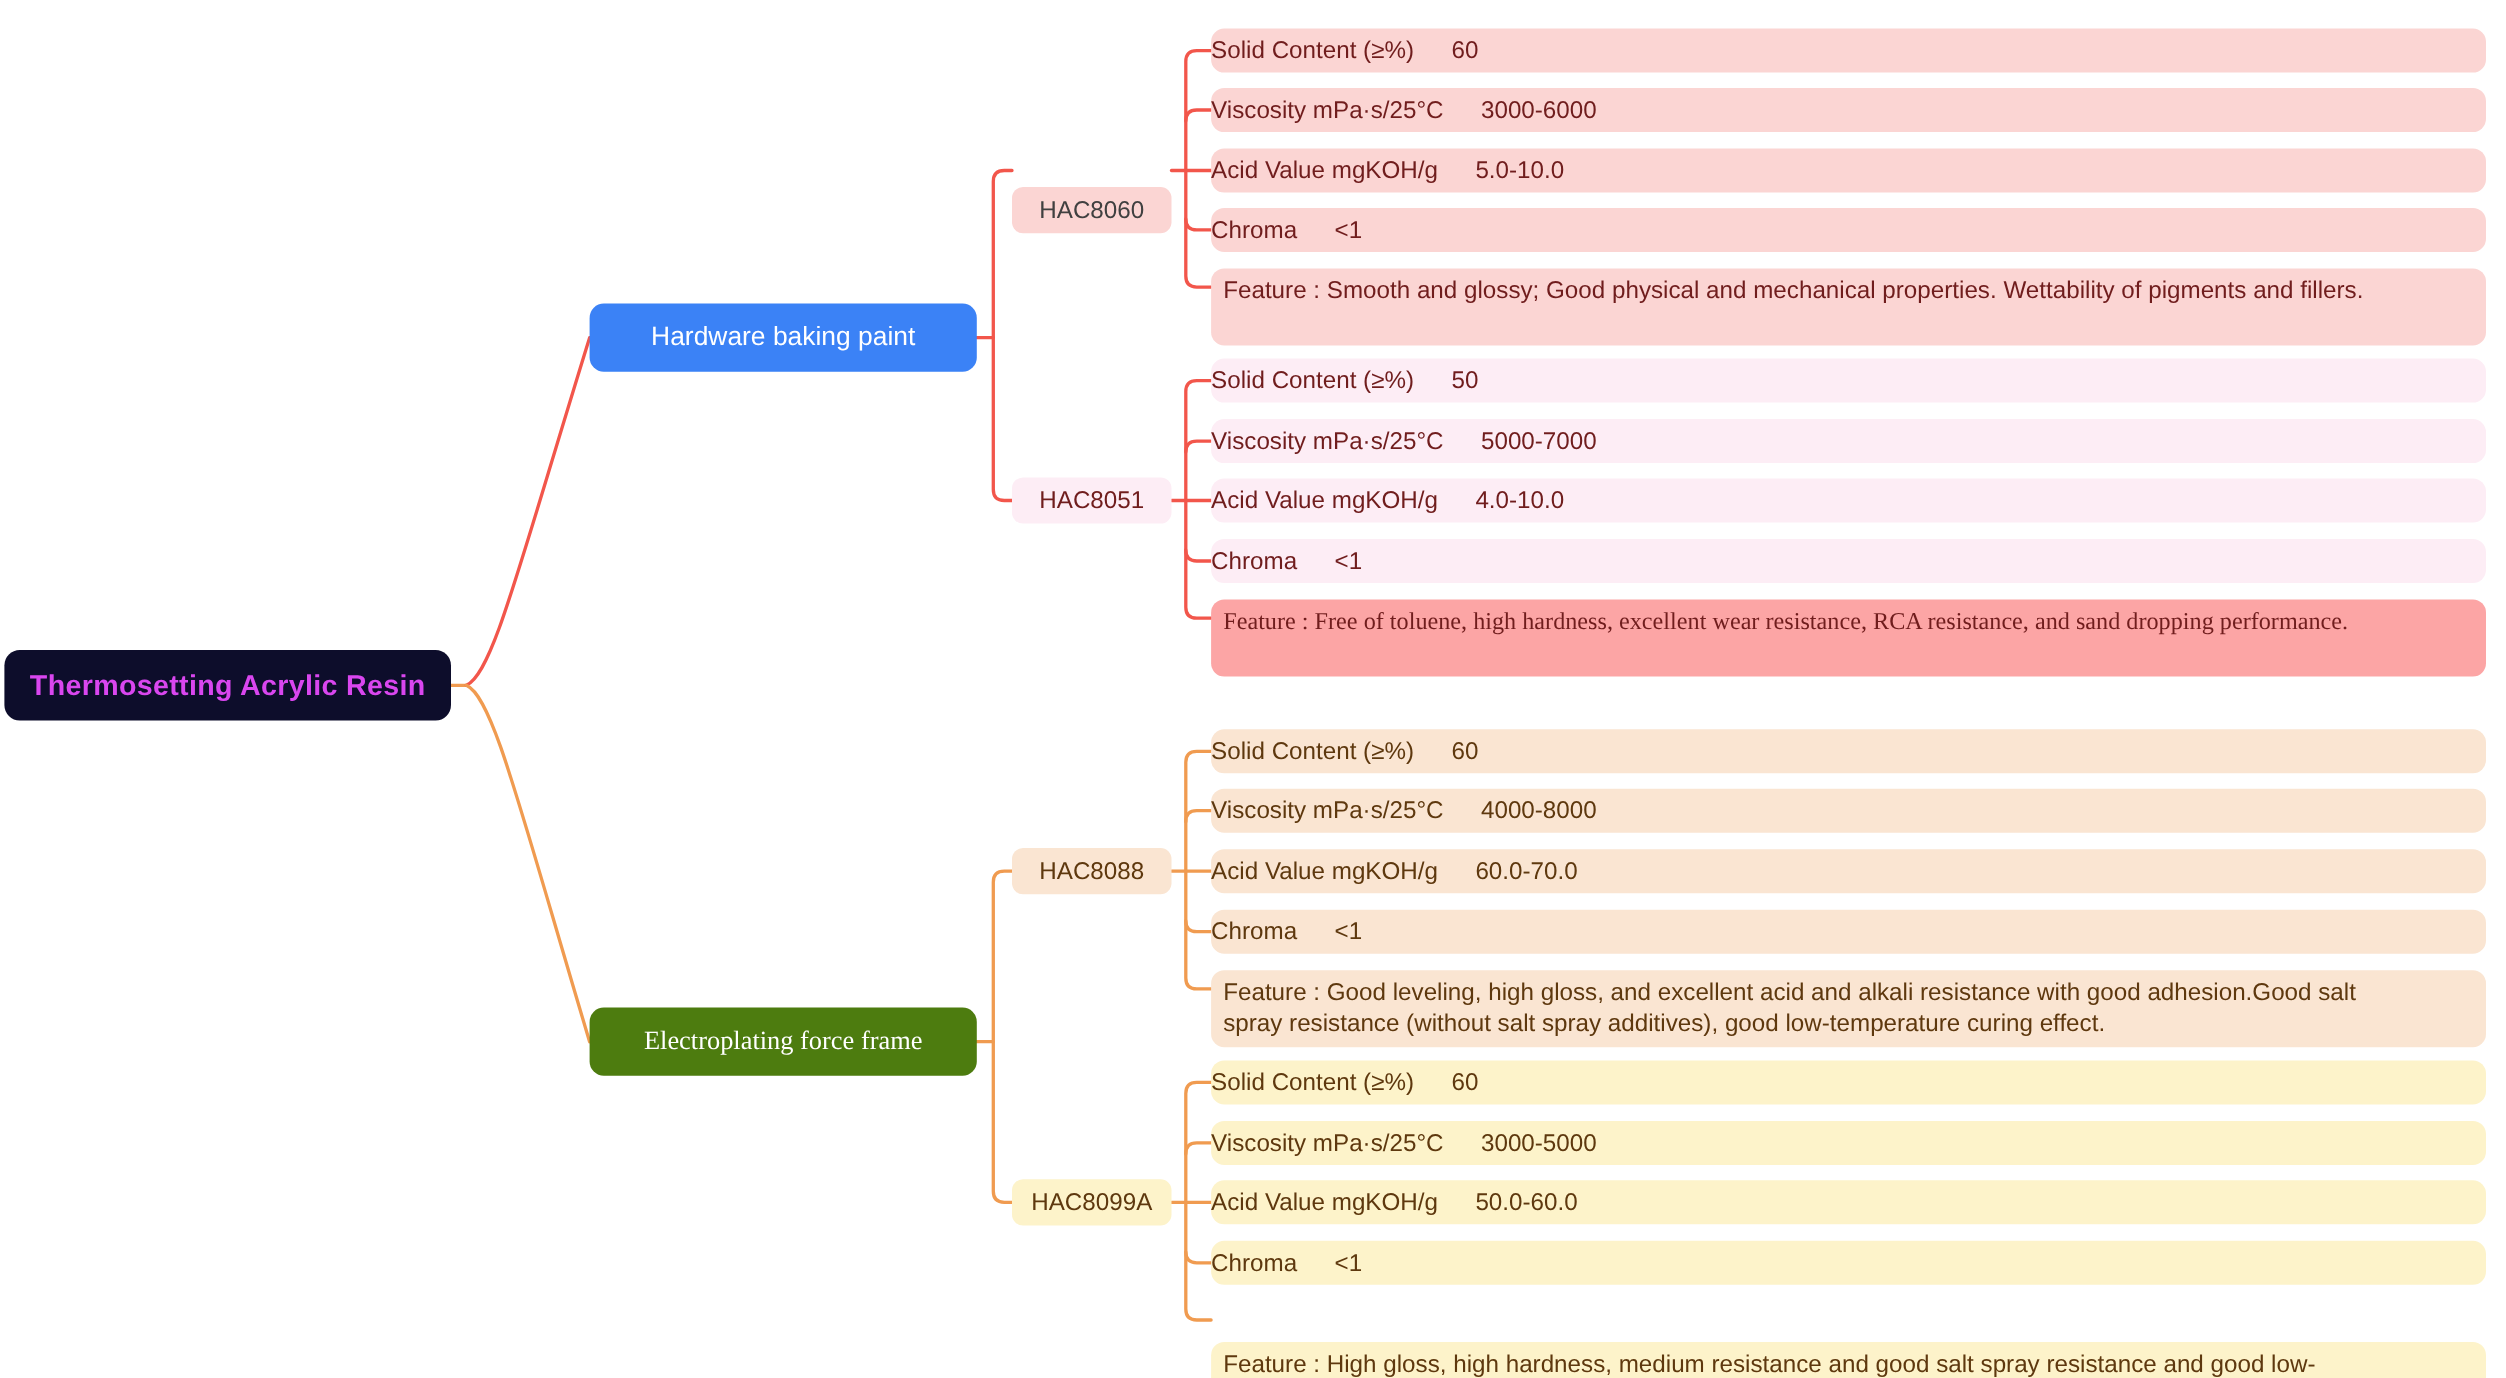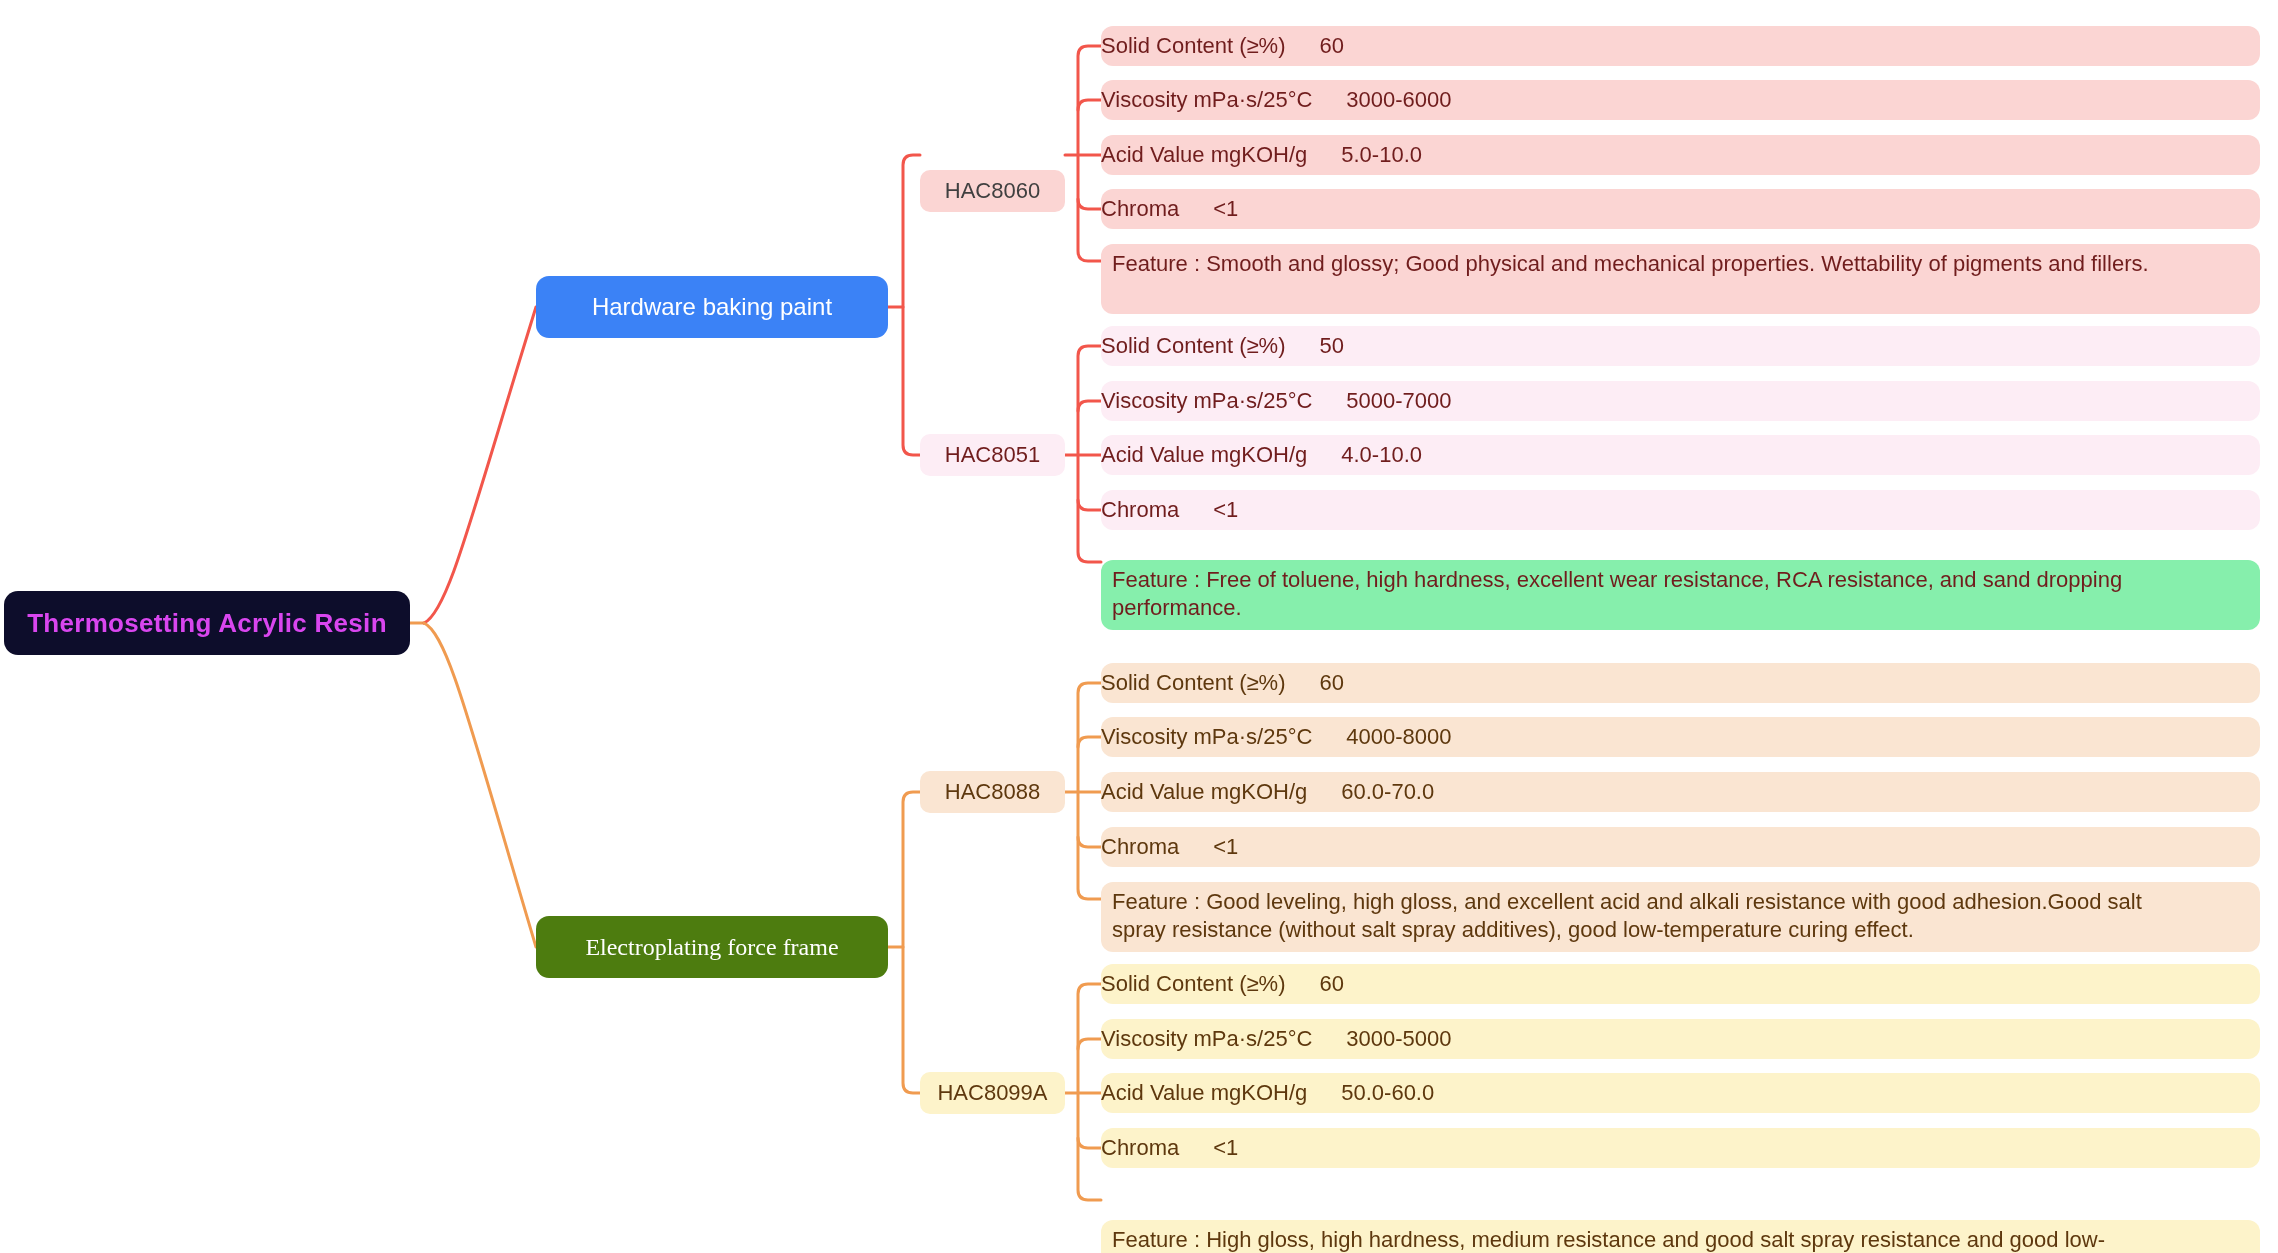--- a/index.html
+++ b/index.html
@@ -112,21 +112,21 @@
       <span class="attr-value">5000-7000</span>
     </div>
     <div class="attr-row" style="top: 435px; background: rgb(253, 237, 245); color: rgb(112, 29, 29);">
       <span class="attr-label">Acid Value mgKOH/g</span>
       <span class="attr-value">4.0-10.0</span>
     </div>
     <div class="attr-row" style="top: 490px; background: rgb(253, 237, 245); color: rgb(112, 29, 29);">
       <span class="attr-label">Chroma</span>
       <span class="attr-value">&lt;1</span>
     </div>
-    <div class="feature-row" style="top: 560px; background: #86efac; color: rgb(112, 29, 29);">Feature : Free of toluene, high hardness, excellent wear resistance, RCA resistance, and sand dropping performance.</div>
+    <div class="feature-row" style="top: 545px; background: #fca5a5; color: rgb(112, 29, 29); font-family: Liberation Serif, serif;">Feature : Free of toluene, high hardness, excellent wear resistance, RCA resistance, and sand dropping performance.</div>
     <div class="branch-node" style="top: 916px; background: #4d7c0f; color: rgb(255, 255, 255); font-family: Liberation Serif, serif;">
       <span>Electroplating force frame</span>
     </div>
     <div class="product-label" style="top: 771px; background: rgb(250, 229, 210); color: rgb(94, 56, 14);">
       <span>HAC8088</span>
     </div>
     <div class="attr-row" style="top: 663px; background: rgb(250, 229, 210); color: rgb(94, 56, 14);">
       <span class="attr-label">Solid Content (≥%)</span>
       <span class="attr-value">60</span>
     </div>

